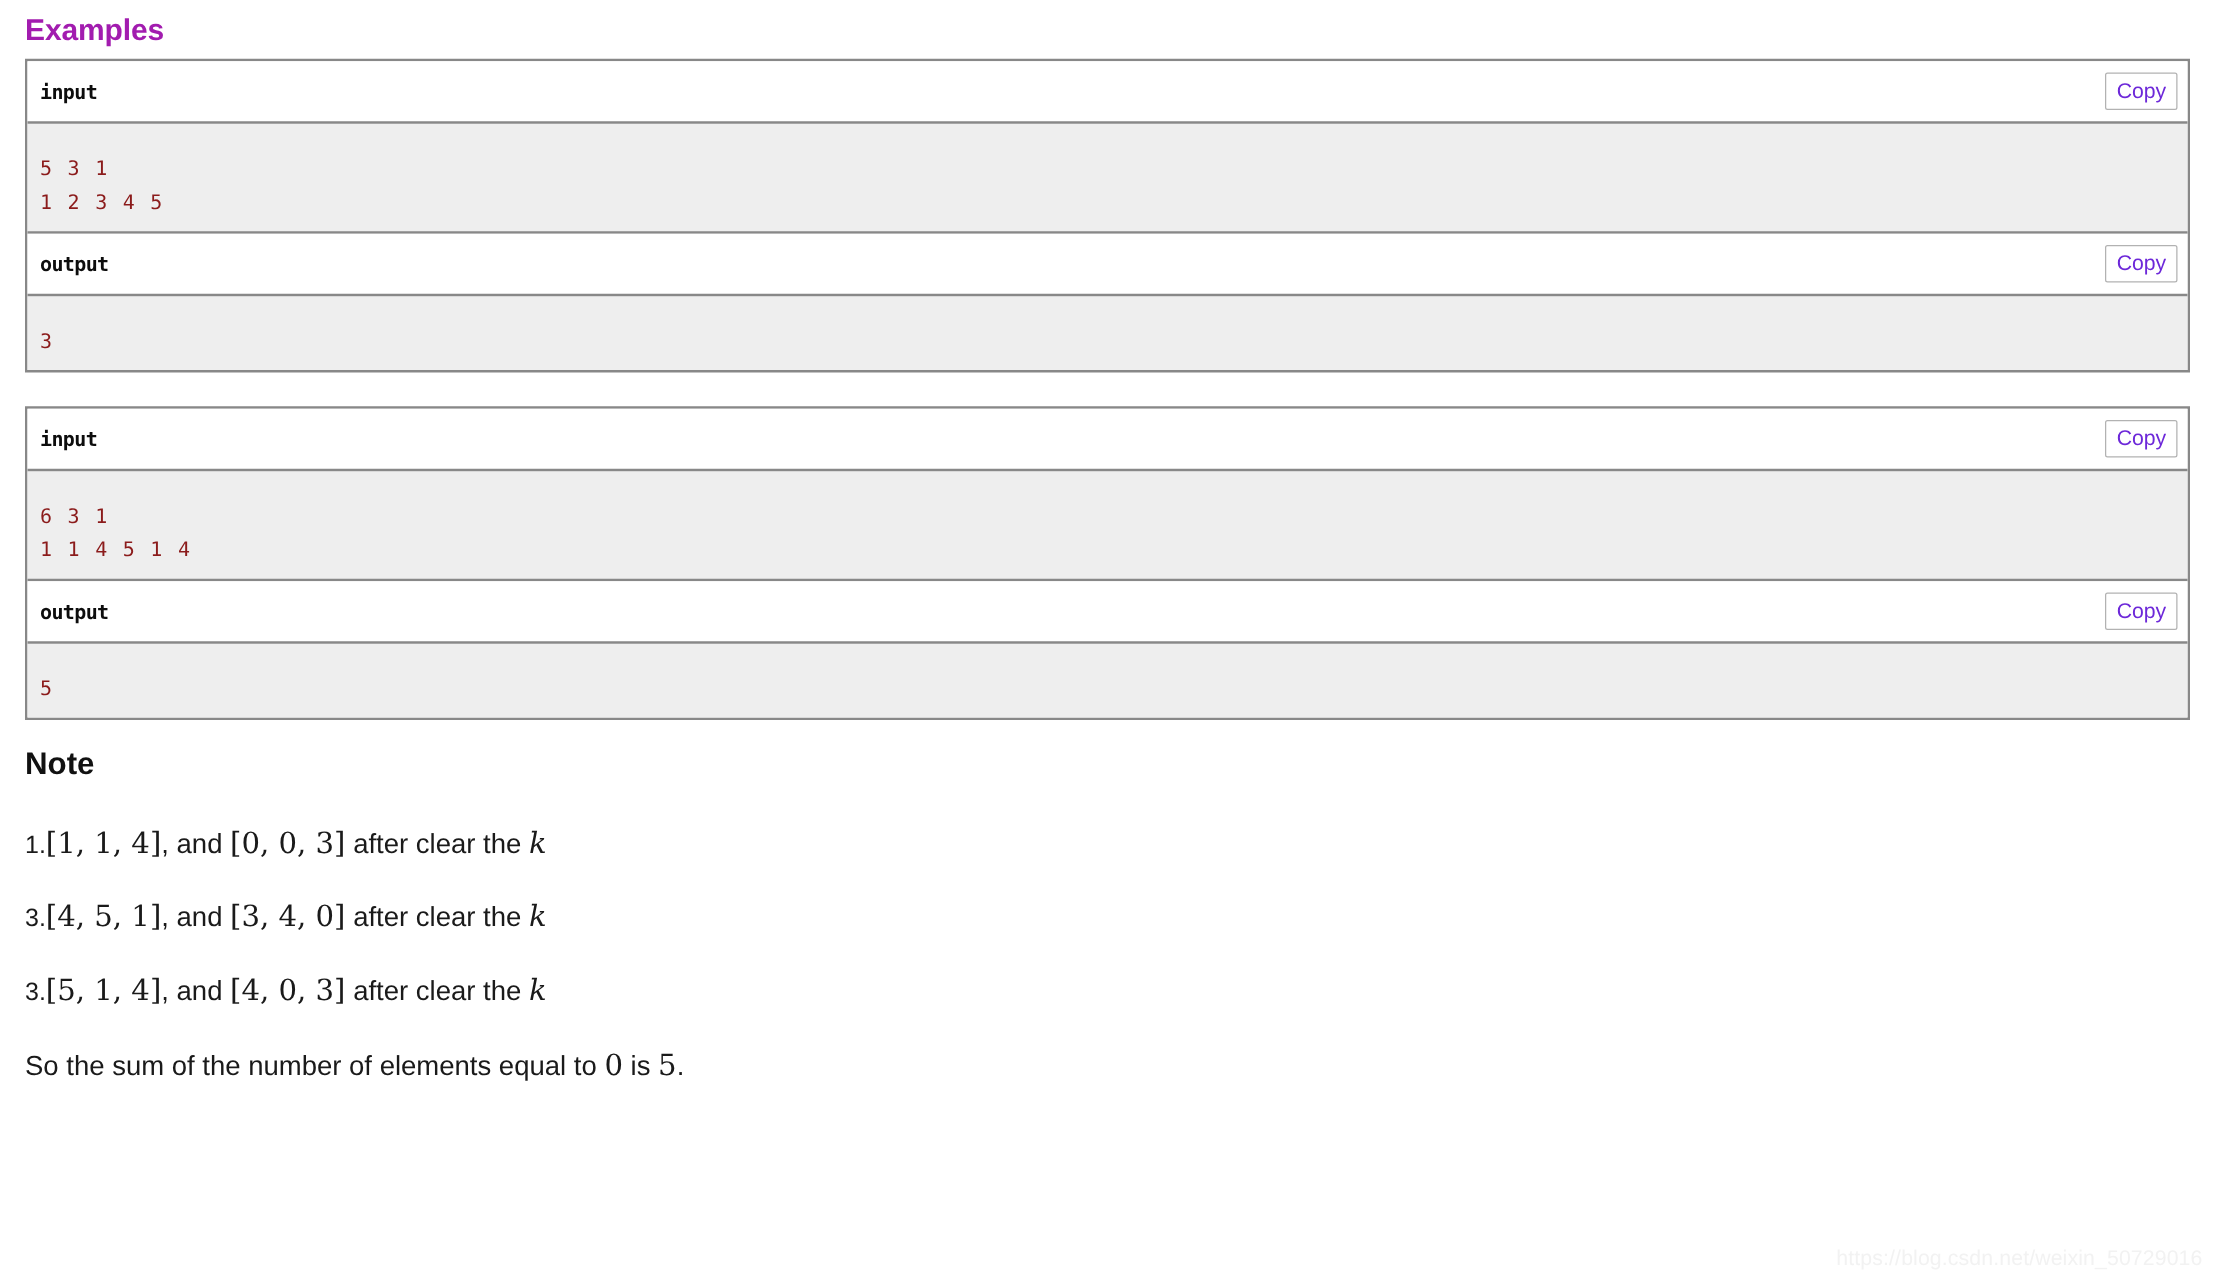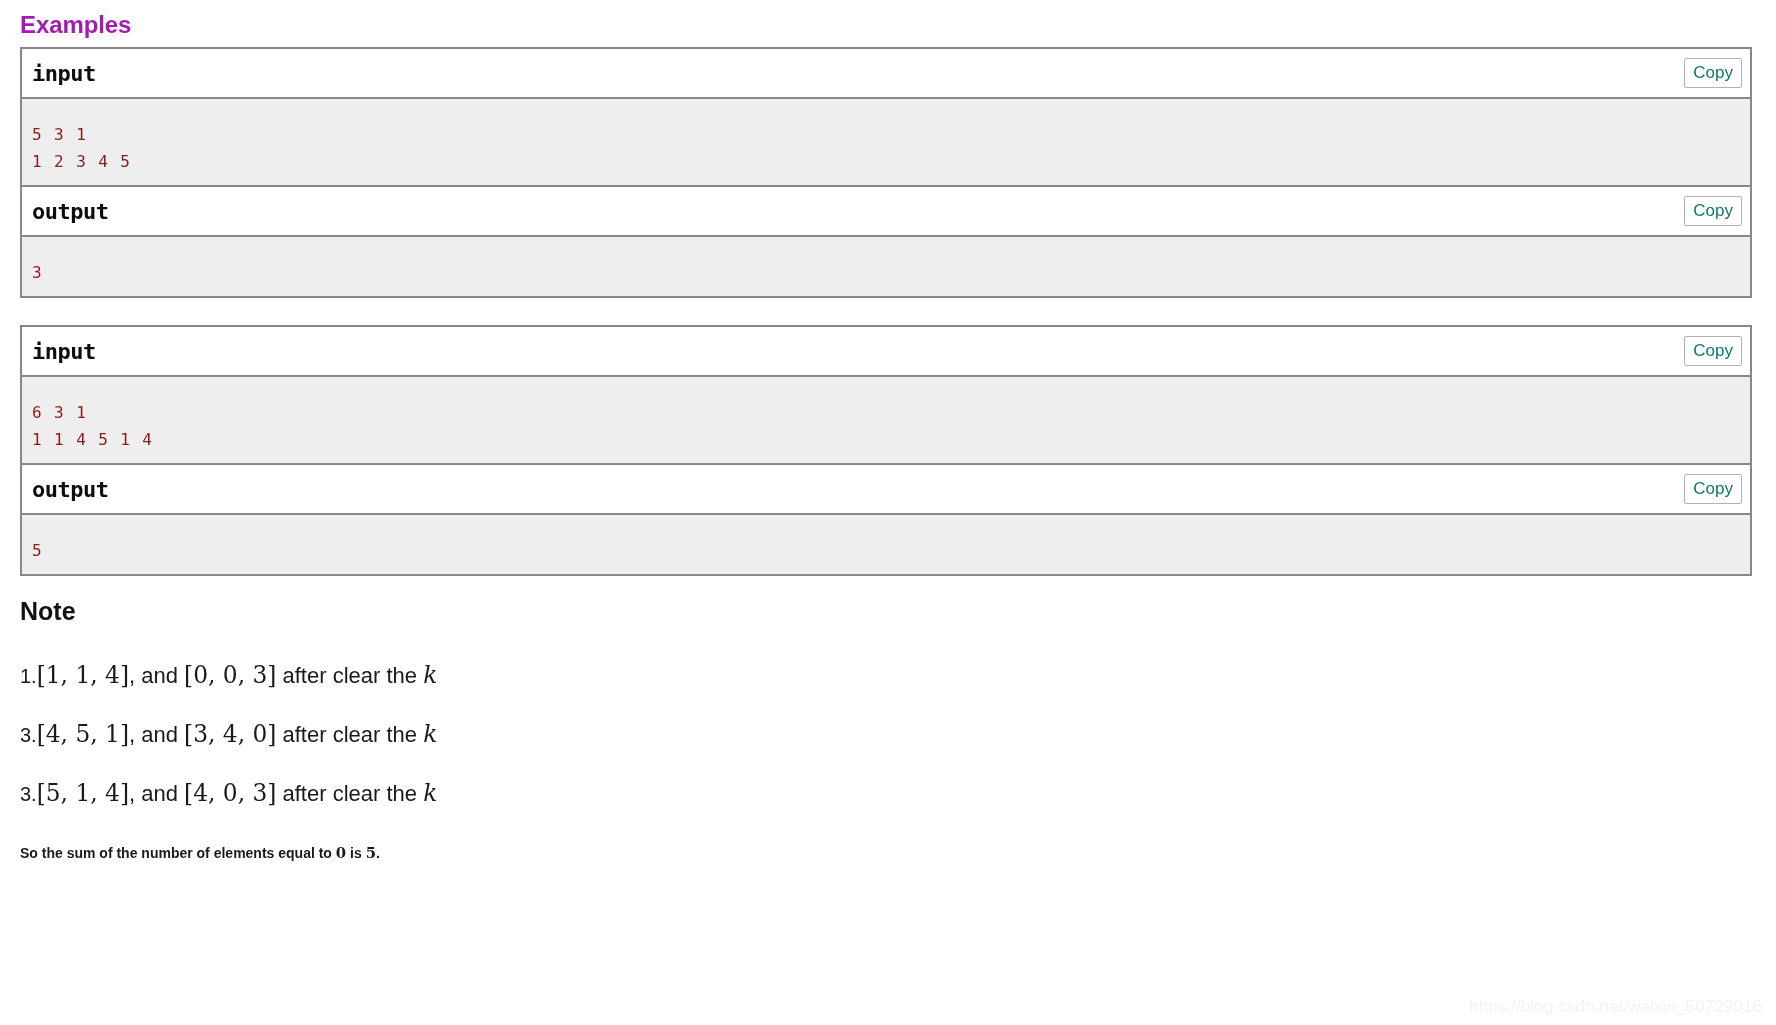--- a/index.html
+++ b/index.html
@@ -57,33 +57,33 @@
   .io-header {
     position: relative;
     background: #ffffff;
     padding: 11px 12px 10px 10px;
     box-sizing: border-box;
     height: 50px;
     border-bottom: 2px solid #888888;
   }
   .io-title {
     font-family: "DejaVu Sans Mono", "Liberation Mono", monospace;
-    font-size: 22px;
+    font-size: 16px;
     font-weight: bold;
     color: #0d0d0d;
     line-height: 28px;
     letter-spacing: -0.5px;
   }
   .copy-btn {
     position: absolute;
     right: 8px;
     top: 9px;
     border: 1px solid #b2b2b2;
     background: #ffffff;
-    color: #0f766e;
+    color: #6d28d9;
     font-family: "Liberation Sans", sans-serif;
     font-size: 17px;
     line-height: 19px;
     padding: 4px 8px 5px 8px;
     border-radius: 2px;
     cursor: pointer;
   }
 
   .io-body {
     background: #eeeeee;
@@ -115,26 +115,25 @@
   .note-item {
     font-family: "Liberation Sans", sans-serif;
     font-size: 22px;
     line-height: 30px;
     color: #1a1a1a;
     margin: 0;
     padding: 28px 0 0 0;
   }
   .note-final {
     font-family: "Liberation Sans", sans-serif;
-    font-size: 14px;
+    font-size: 22px;
     line-height: 30px;
     color: #1a1a1a;
     margin: 0;
     padding: 29px 0 0 0;
-    font-weight: bold;
   }
   
   .mjx {
     font-family: "DejaVu Serif", "Liberation Serif", serif;
     font-size: 1.06em;
     color: #1a1a1a;
     white-space: nowrap;
   }
   .mjx-i {
     font-family: "DejaVu Serif", "Liberation Serif", serif;

